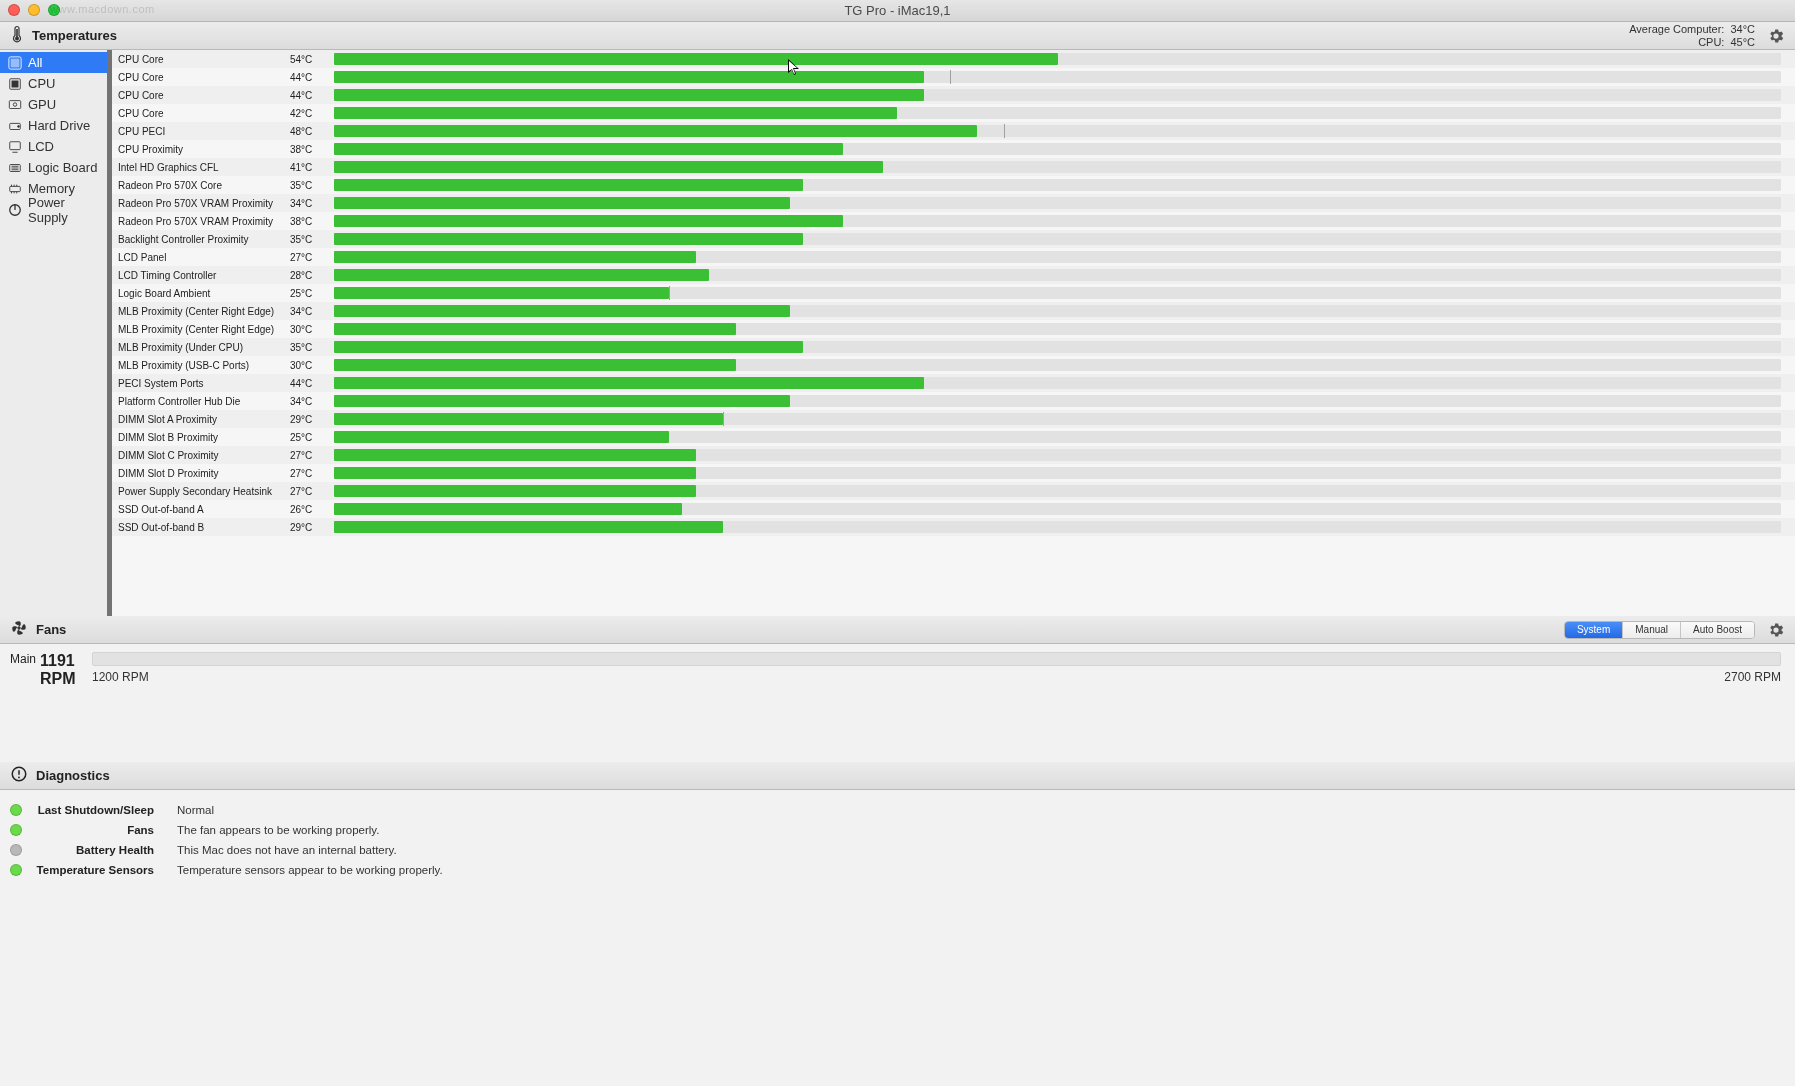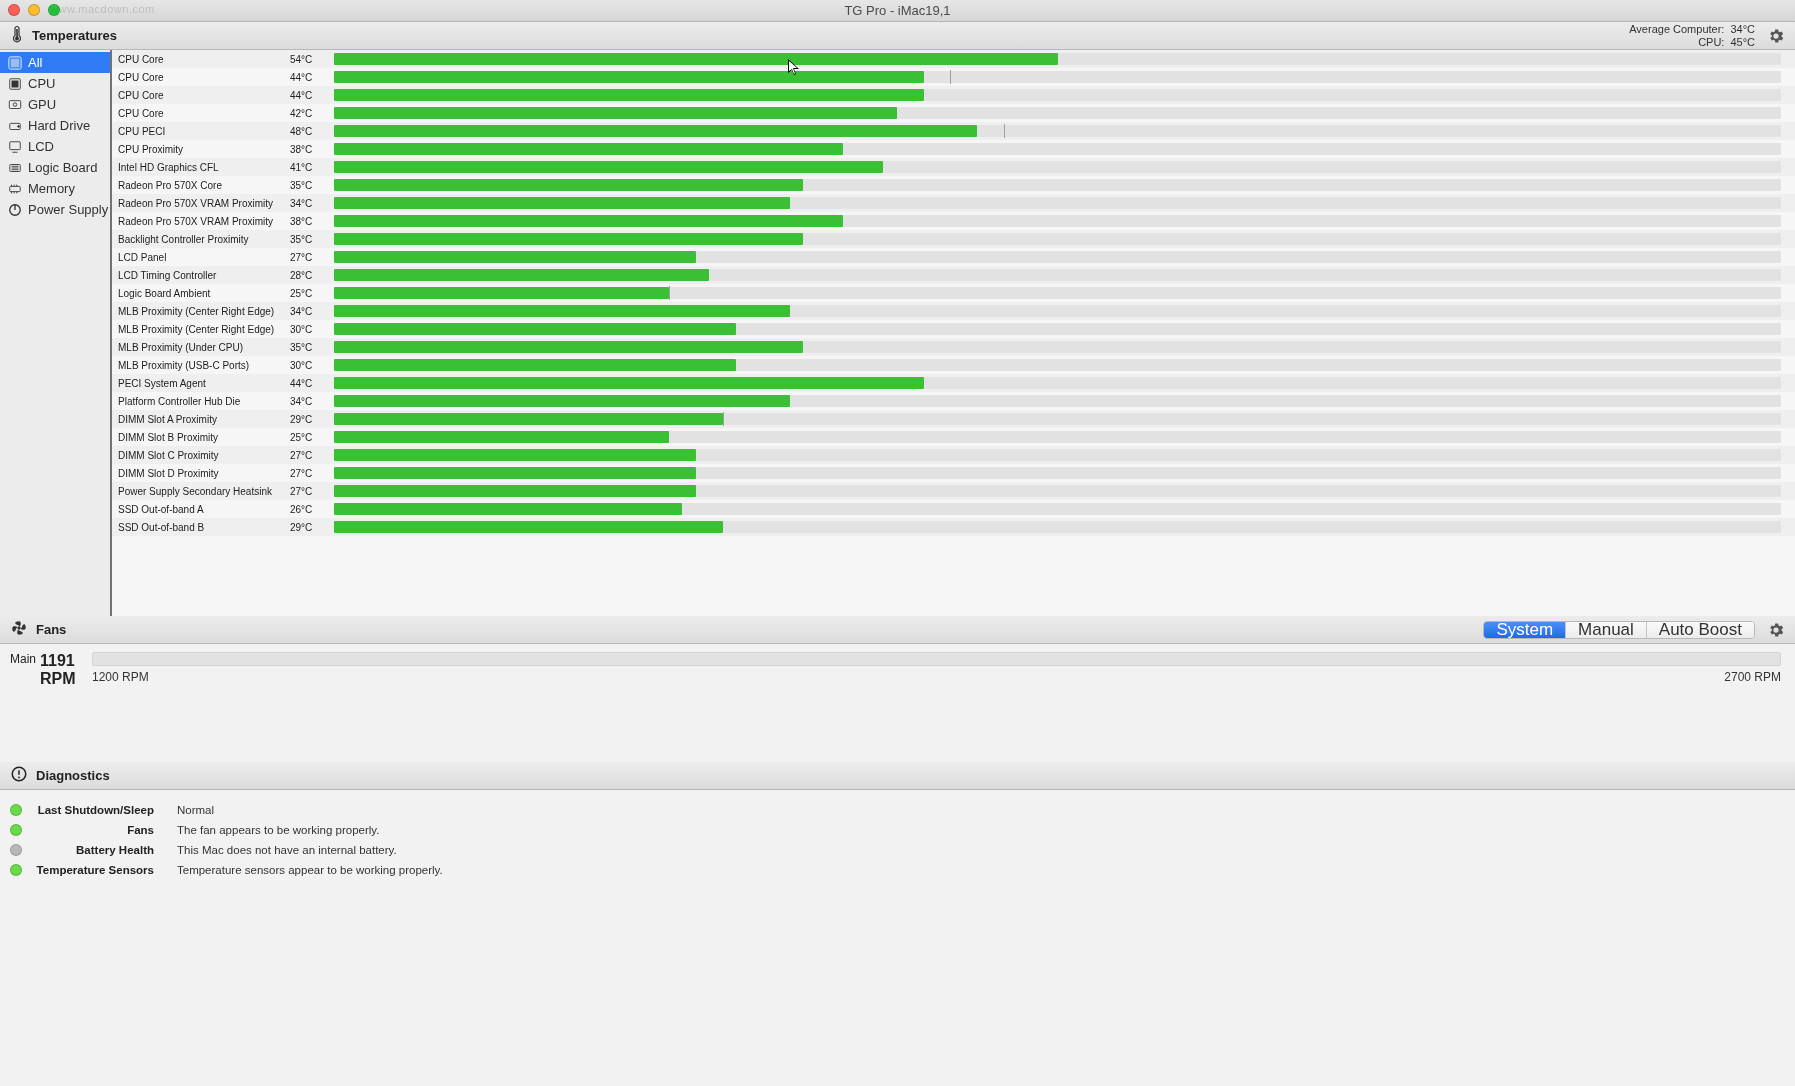--- a/index.html
+++ b/index.html
@@ -82,21 +82,21 @@
   
   .temps-body {
     display: flex;
     height: 566px; 
     background: #f6f6f6;
   }
 
   .sidebar {
     width: 112px;
     background: #ececec;
-    border-right: 2px solid #737373;
+    border-right: 5px solid #737373;
     padding-top: 2px;
   }
   .sb-item {
     height: 21px;
     display: flex;
     align-items: center;
     padding-left: 8px;
     gap: 6px;
     color: #333;
     font-size: 13px;
@@ -195,21 +195,21 @@
   .seg-ctl {
     display: inline-flex;
     border: 1px solid #b8b8b8;
     border-radius: 4px;
     overflow: hidden;
     height: 18px;
     background: #f5f5f5;
   }
   .seg-ctl .seg {
     padding: 1px 12px;
-    font-size: 17px;
+    font-size: 10px;
     color: #333;
     border-right: 1px solid #c5c5c5;
     display: flex; align-items: center;
     background: linear-gradient(#fafafa,#ececec);
   }
   .seg-ctl .seg:last-child { border-right: none; }
   .seg-ctl .seg.sel {
     background: linear-gradient(#4a8ff7,#2369e6);
     color: #fff;
   }
@@ -495,21 +495,21 @@
         </div>
       </div>
       <div class="sensor-row">
         <div class="sensor-name">MLB Proximity (USB-C Ports)</div>
         <div class="sensor-temp">30°C</div>
         <div class="sensor-bar-wrap">
           <div class="sensor-bar" style="width: 27.78%;"></div>
         </div>
       </div>
       <div class="sensor-row">
-        <div class="sensor-name">PECI System Agent</div>
+        <div class="sensor-name">PECI System Ports</div>
         <div class="sensor-temp">44°C</div>
         <div class="sensor-bar-wrap">
           <div class="sensor-bar" style="width: 40.74%;"></div>
         </div>
       </div>
       <div class="sensor-row">
         <div class="sensor-name">Platform Controller Hub Die</div>
         <div class="sensor-temp">34°C</div>
         <div class="sensor-bar-wrap">
           <div class="sensor-bar" style="width: 31.48%;"></div>

